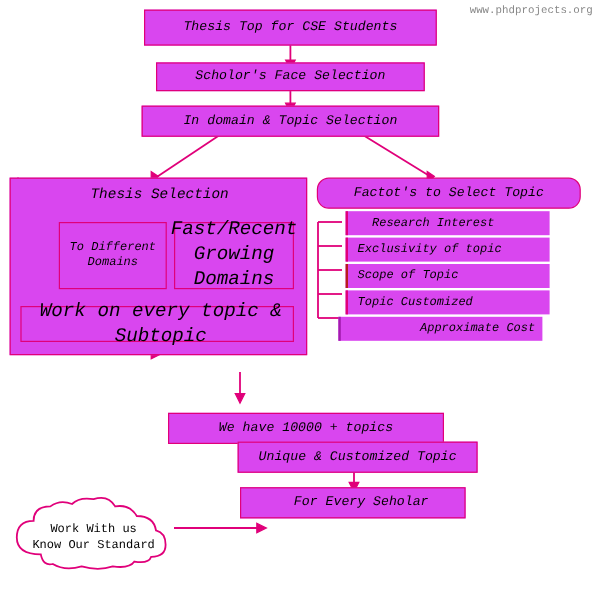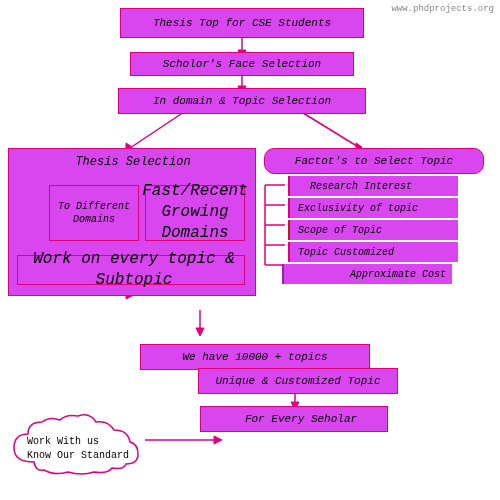--- a/index.html
+++ b/index.html
@@ -63,20 +63,21 @@
       fill: #e0007a;
       stroke: #e0007a;
     }
 
     
     .cloud {
       position: absolute;
       display: flex;
       align-items: center;
       justify-content: center;
+      text-align: center;
       color: #000;
       line-height: 1.4;
     }
 
     .cloud svg {
       position: absolute;
       top: 0; left: 0;
       width: 100%;
       height: 100%;
     }

